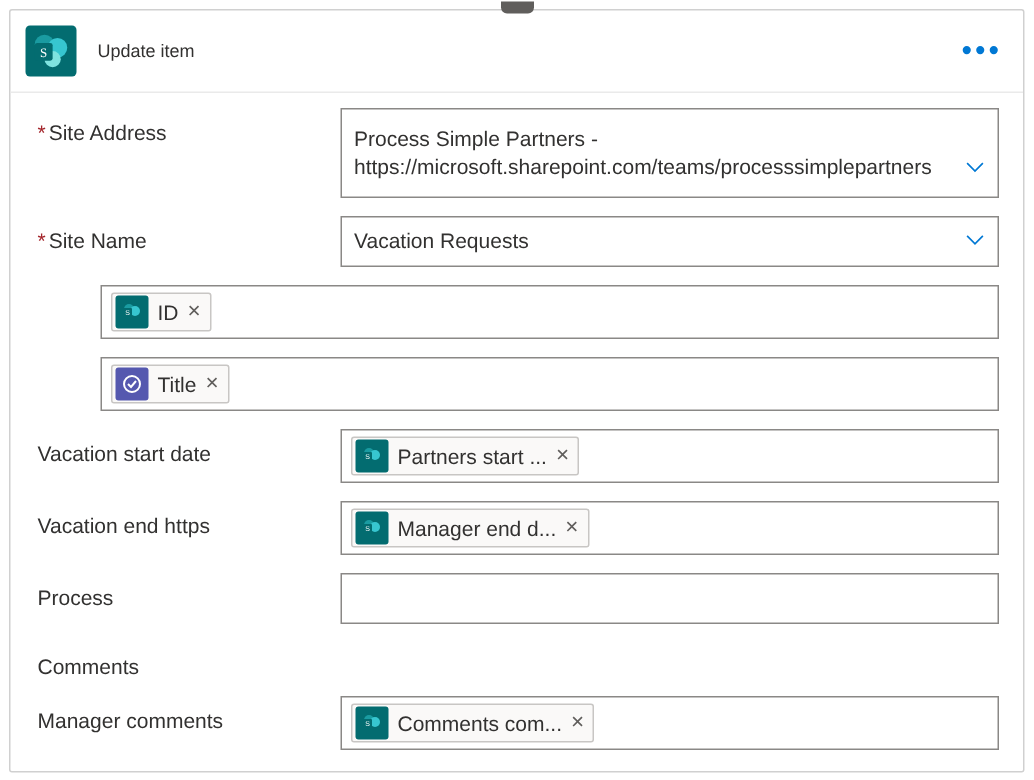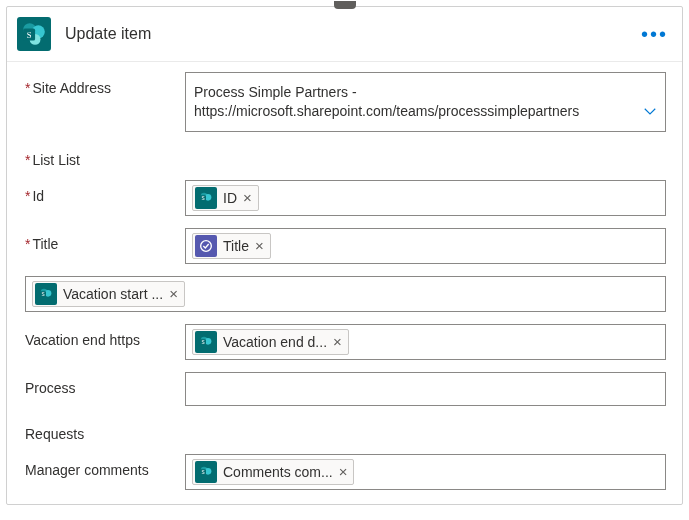--- a/index.html
+++ b/index.html
@@ -39,21 +39,21 @@
       background: #036c70;
       border-radius: 3px;
       display: flex;
       align-items: center;
       justify-content: center;
       margin-right: 14px;
       flex-shrink: 0;
     }
     .app-icon svg { width: 26px; height: 26px; }
     .header-title {
-      font-size: 16px;
+      font-size: 12px;
       color: #323130;
       flex: 1;
     }
     .ellipsis {
       color: #0078d4;
       font-size: 20px;
       letter-spacing: 2px;
       cursor: pointer;
       line-height: 1;
     }
@@ -76,20 +76,21 @@
     .control {
       flex: 1;
       border: 1px solid #8a8886;
       min-height: 34px;
       padding: 4px 32px 4px 6px;
       position: relative;
       background: #fff;
       display: flex;
       align-items: center;
       flex-wrap: wrap;
+      margin-left: 42px;
     }
     .control.tall { min-height: 52px; align-items: flex-start; padding-top:8px; padding-bottom:8px;}
     .control-text {
       padding: 2px 2px;
       line-height: 1.35;
     }
     .chev {
       position: absolute;
       right: 6px;
       top: 50%;
@@ -148,99 +149,104 @@
       <div class="label"><span class="req">*</span><span>Site Address</span></div>
       <div class="control tall">
         <span class="control-text">Process Simple Partners - https://microsoft.sharepoint.com/teams/processsimplepartners</span>
         <span class="chev"><svg viewBox="0 0 24 24">
               <polyline points="5 9 12 16 19 9"></polyline>
             </svg></span>
       </div>
     </div>
 
     <div class="row">
-      <div class="label"><span class="req">*</span><span>List List</span></div>
-    </div>
-
-    <div class="row">
-      <div class="label"><span class="req">*</span><span>Id</span></div>
+      <div class="label"><span class="req">*</span><span>Site Name</span></div>
+      <div class="control">
+        <span class="control-text">Vacation Requests</span>
+        <span class="chev"><svg viewBox="0 0 24 24">
+              <polyline points="5 9 12 16 19 9"></polyline>
+            </svg></span>
+      </div>
+    </div>
+
+    <div class="row">
       <div class="control">
         <span class="token">
           <span class="token-icon sp-green">
               <svg viewBox="0 0 24 24">
                 <circle cx="9" cy="9" r="5" fill="#1a9ba1"></circle>
                 <circle cx="15" cy="11" r="5" fill="#37c6d0"></circle>
                 <rect x="3" y="8" width="9" height="9" rx="1" fill="#036c70"></rect>
                 <text x="7.5" y="15" text-anchor="middle" font-size="7" fill="#fff">S</text>
               </svg>
             </span>
           <span class="token-label">ID</span>
           <span class="token-x">×</span>
         </span>
       </div>
     </div>
 
     <div class="row">
-      <div class="label"><span class="req">*</span><span>Title</span></div>
       <div class="control">
         <span class="token">
           <span class="token-icon sp-purple">
               <svg viewBox="0 0 24 24" fill="none" stroke="#fff" stroke-width="2">
                 <circle cx="12" cy="12" r="8"></circle>
                 <polyline points="8 12 11 15 16 9"></polyline>
               </svg>
             </span>
           <span class="token-label">Title</span>
           <span class="token-x">×</span>
         </span>
       </div>
     </div>
 
     <div class="row">
-      <div class="control">
-        <span class="token">
-          <span class="token-icon sp-green">
-              <svg viewBox="0 0 24 24">
-                <circle cx="9" cy="9" r="5" fill="#1a9ba1"></circle>
-                <circle cx="15" cy="11" r="5" fill="#37c6d0"></circle>
-                <rect x="3" y="8" width="9" height="9" rx="1" fill="#036c70"></rect>
-                <text x="7.5" y="15" text-anchor="middle" font-size="7" fill="#fff">S</text>
-              </svg>
-            </span>
-          <span class="token-label">Vacation start ...</span>
+      <div class="label">Vacation start date</div>
+      <div class="control">
+        <span class="token">
+          <span class="token-icon sp-green">
+              <svg viewBox="0 0 24 24">
+                <circle cx="9" cy="9" r="5" fill="#1a9ba1"></circle>
+                <circle cx="15" cy="11" r="5" fill="#37c6d0"></circle>
+                <rect x="3" y="8" width="9" height="9" rx="1" fill="#036c70"></rect>
+                <text x="7.5" y="15" text-anchor="middle" font-size="7" fill="#fff">S</text>
+              </svg>
+            </span>
+          <span class="token-label">Partners start ...</span>
           <span class="token-x">×</span>
         </span>
       </div>
     </div>
 
     <div class="row">
       <div class="label">Vacation end https</div>
       <div class="control">
         <span class="token">
           <span class="token-icon sp-green">
               <svg viewBox="0 0 24 24">
                 <circle cx="9" cy="9" r="5" fill="#1a9ba1"></circle>
                 <circle cx="15" cy="11" r="5" fill="#37c6d0"></circle>
                 <rect x="3" y="8" width="9" height="9" rx="1" fill="#036c70"></rect>
                 <text x="7.5" y="15" text-anchor="middle" font-size="7" fill="#fff">S</text>
               </svg>
             </span>
-          <span class="token-label">Vacation end d...</span>
+          <span class="token-label">Manager end d...</span>
           <span class="token-x">×</span>
         </span>
       </div>
     </div>
 
     <div class="row">
       <div class="label">Process</div>
       <div class="control"></div>
     </div>
 
     <div class="row">
-      <div class="label">Requests</div>
+      <div class="label">Comments</div>
     </div>
 
     <div class="row">
       <div class="label">Manager comments</div>
       <div class="control">
         <span class="token">
           <span class="token-icon sp-green">
               <svg viewBox="0 0 24 24">
                 <circle cx="9" cy="9" r="5" fill="#1a9ba1"></circle>
                 <circle cx="15" cy="11" r="5" fill="#37c6d0"></circle>

